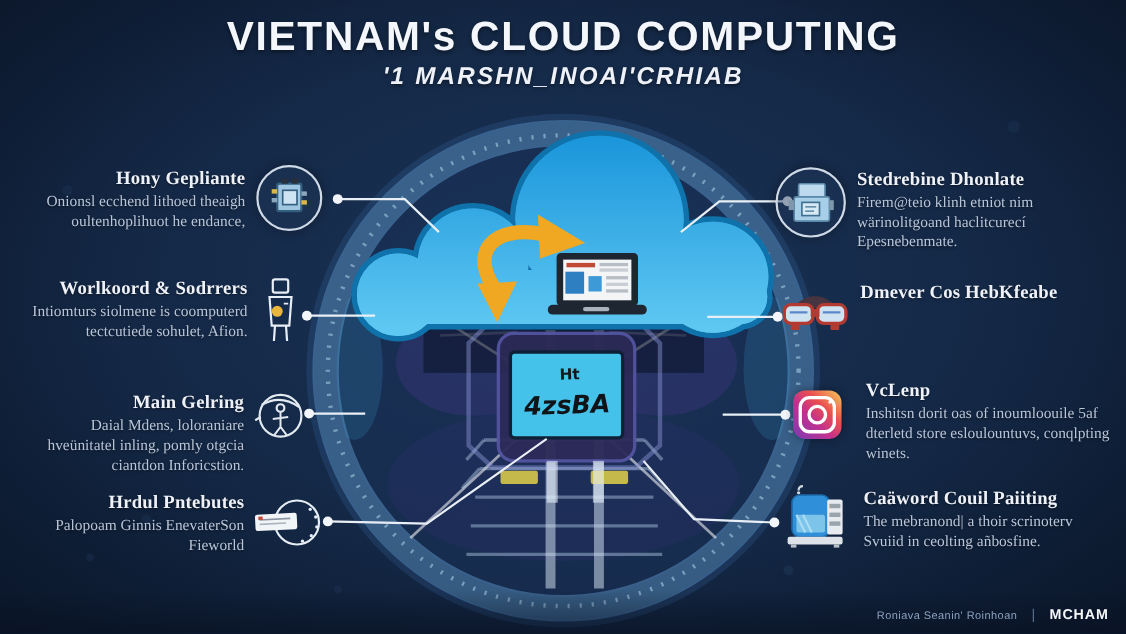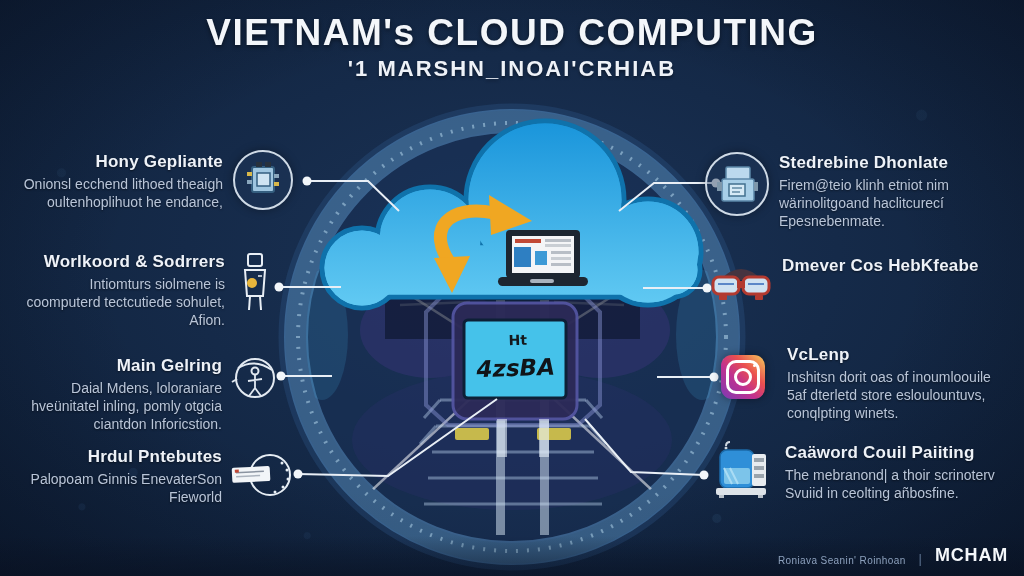--- a/index.html
+++ b/index.html
@@ -14,45 +14,45 @@
       radial-gradient(circle at 90% 20%, rgba(90,150,200,.08) 0 5px, transparent 6px),
       radial-gradient(circle at 6% 30%, rgba(90,150,200,.08) 0 4px, transparent 5px),
       radial-gradient(ellipse at 50% 45%, #1b3356 0%, #152a49 45%, #0f2038 100%);
   }
   .vignette{position:absolute;inset:0;pointer-events:none;
     background:radial-gradient(ellipse at 50% 48%, transparent 55%, rgba(5,10,24,.45) 100%);}
   
   .hdr{position:absolute;top:12px;left:0;width:100%;text-align:center;z-index:6;}
   .hdr h1{margin:0;font-size:37px;font-weight:800;letter-spacing:1.5px;color:#f3f6fa;
     text-shadow:0 2px 4px rgba(0,0,0,.45);text-align:center;}
-  .hdr h2{margin:2px 0 0;font-size:22px;font-weight:700;
+  .hdr h2{margin:2px 0 0;font-size:22px;font-weight:700;font-style:italic;
     letter-spacing:2px;color:#eef2f8;text-shadow:0 2px 3px rgba(0,0,0,.4);}
   
-  .item{position:absolute;z-index:6;}
+  .item{position:absolute;z-index:6;font-family:Liberation Serif, serif;}
   .item .t{font-size:17px;font-weight:700;color:#eef2f8;letter-spacing:.2px;
     text-shadow:0 1px 2px rgba(0,0,0,.5);margin-bottom:3px;}
   .item .d{font-size:14px;line-height:1.3;color:#b9c5d8;text-shadow:0 1px 2px rgba(0,0,0,.5);}
   .item.left{text-align:right;}
   .item.right{text-align:left;}
   
   .icon{position:absolute;z-index:6;}
   .circ{border-radius:50%;border:2.5px solid #cfdae6;background:rgba(30,55,90,.45);
     display:flex;align-items:center;justify-content:center;box-shadow:0 0 10px rgba(0,0,0,.35);}
   
   .ig{width:44px;height:44px;border-radius:11px;position:relative;
     background:linear-gradient(45deg,#7a3bb5 0%,#c1308f 40%,#ea4f4f 65%,#f7ce5b 100%);
     box-shadow:0 0 8px rgba(0,0,0,.4);}
   .ig .frame{position:absolute;inset:5px;border:3px solid #fff;border-radius:10px;}
   .ig .lens{position:absolute;left:13px;top:13px;width:12px;height:12px;border:3px solid #fff;border-radius:50%;}
   .ig .dot{position:absolute;right:9px;top:9px;width:3px;height:3px;background:#fff;border-radius:50%;}
   
   .footer{position:absolute;right:16px;bottom:10px;display:flex;align-items:flex-end;gap:13px;z-index:6;}
   .footer .credit{font-size:10px;color:#8da1bd;letter-spacing:.4px;}
   .footer .div{font-size:13px;color:#5c7290;}
-  .footer .brand{font-size:18px;font-weight:800;color:#f5f8fb;letter-spacing:.8px;}
+  .footer .brand{font-size:13px;font-weight:800;color:#f5f8fb;letter-spacing:.8px;}
   .botband{position:absolute;left:0;bottom:0;width:100%;height:40px;
     background:linear-gradient(180deg,rgba(8,16,32,0),rgba(8,16,32,.55));z-index:5;}
   svg text{font-family:"DejaVu Sans",sans-serif;}
 </style>
 </head>
 <body>
 
 <div id="canvas">
 
   <svg width="1024" height="576" viewBox="0 0 1024 576" style="position:absolute;inset:0;z-index:2">

